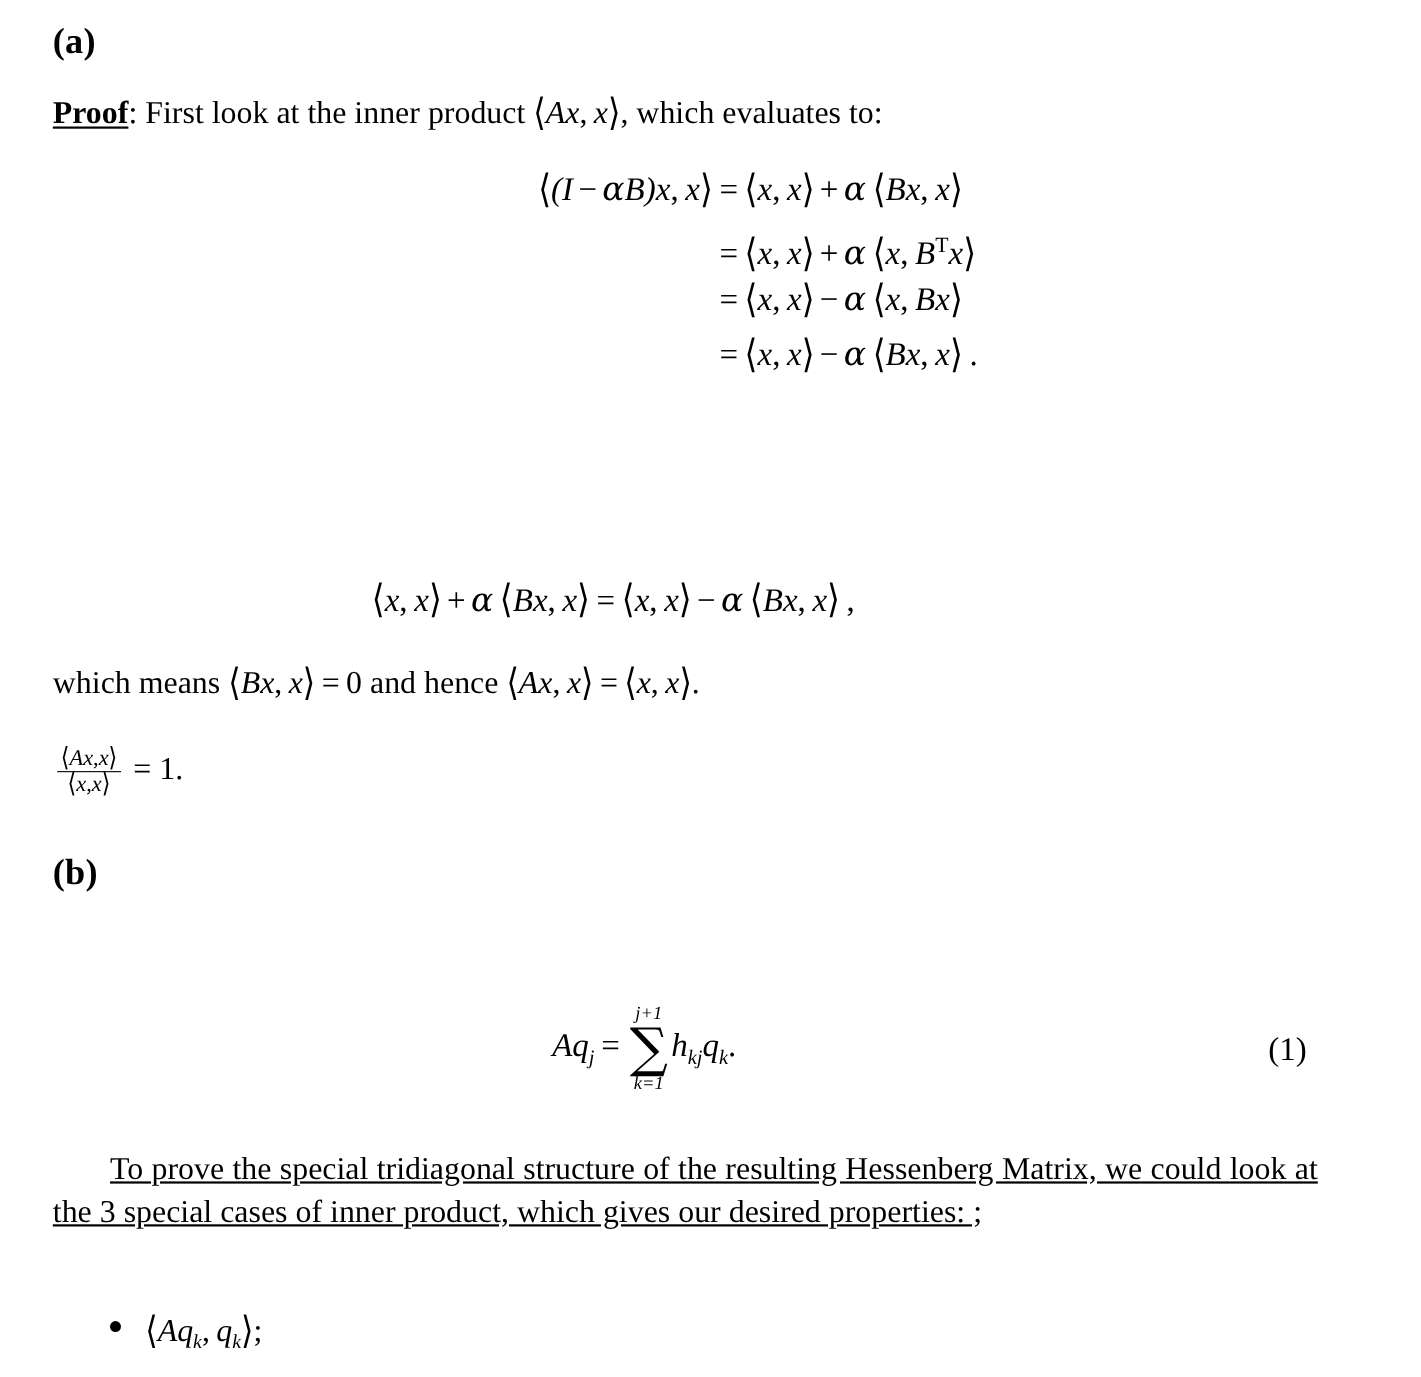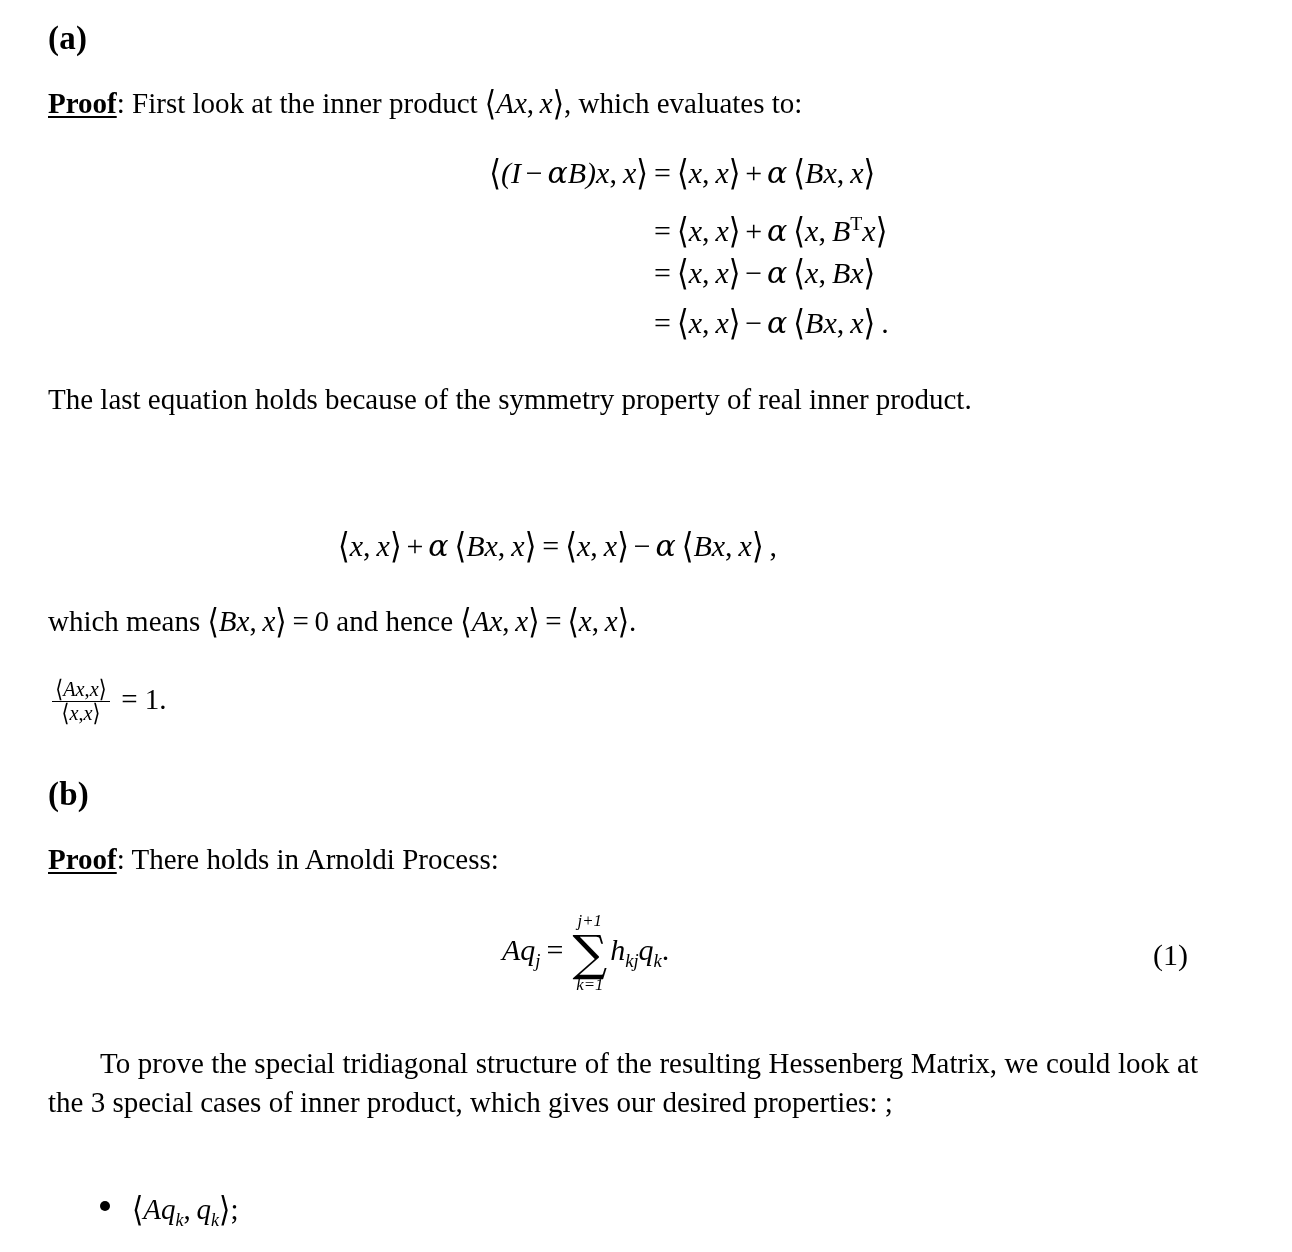--- a/index.html
+++ b/index.html
@@ -35,20 +35,21 @@
   .para {
     position: absolute;
     left: 48px;
     width: 1150px;
     font-size: 29px;
     line-height: 1.34;
   }
   .para.justify {
     text-align: justify;
     text-align-last: left;
+    text-decoration: underline;
   }
   .proof-kw {
     font-weight: bold;
     text-decoration: underline;
     text-underline-offset: 3px;
   }
 
   
   .m {
     font-family: "Liberation Serif", "DejaVu Serif", serif;
@@ -170,43 +171,39 @@
 
     <div class="eqline">
       <span class="lhs"></span><span class="rhs m"><span class="opn">=</span><span class="ang">⟨</span><span class="m">x</span><span class="comma">, </span><span class="m">x</span><span class="ang">⟩</span><span class="op">−</span><span class="alpha">α</span> <span class="ang">⟨</span><span class="m">x</span><span class="comma">, </span><span class="m">B</span><span class="m">x</span><span class="ang">⟩</span></span>
     </div>
 
     <div class="eqline">
       <span class="lhs"></span><span class="rhs m"><span class="opn">=</span><span class="ang">⟨</span><span class="m">x</span><span class="comma">, </span><span class="m">x</span><span class="ang">⟩</span><span class="op">−</span><span class="alpha">α</span> <span class="ang">⟨</span><span class="m">B</span><span class="m">x</span><span class="comma">, </span><span class="m">x</span><span class="ang">⟩</span><span class="mup"> .</span></span>
     </div>
   </div>
 
-  <div class="para" style="top:380px;">The last equation holds because of the symmetry property of real inner product.</div>
 
 
   <div class="eq-center" style="left:338px; top:528px;">
     <span class="m"><span class="ang">⟨</span><span class="m">x</span><span class="comma">, </span><span class="m">x</span><span class="ang">⟩</span><span class="op">+</span><span class="alpha">α</span> <span class="ang">⟨</span><span class="m">B</span><span class="m">x</span><span class="comma">, </span><span class="m">x</span><span class="ang">⟩</span><span class="opn">=</span><span class="ang">⟨</span><span class="m">x</span><span class="comma">, </span><span class="m">x</span><span class="ang">⟩</span><span class="op">−</span><span class="alpha">α</span> <span class="ang">⟨</span><span class="m">B</span><span class="m">x</span><span class="comma">, </span><span class="m">x</span><span class="ang">⟩</span><span class="mup"> ,</span></span>
   </div>
 
   <div class="para" style="top:602px;">
     which means <span class="m"><span class="ang">⟨</span><span class="m">B</span><span class="m">x</span><span class="comma">, </span><span class="m">x</span><span class="ang">⟩</span><span class="opn">=</span><span class="mup">0</span></span> and hence <span class="m"><span class="ang">⟨</span><span class="m">A</span><span class="m">x</span><span class="comma">, </span><span class="m">x</span><span class="ang">⟩</span><span class="opn">=</span><span class="ang">⟨</span><span class="m">x</span><span class="comma">, </span><span class="m">x</span><span class="ang">⟩</span></span>.
   </div>
 
   <div class="para" style="top:678px;">
     <span class="frac m">
       <span class="num"><span class="ang">⟨</span><span class="m">A</span><span class="m">x</span><span class="comma">,</span><span class="m">x</span><span class="ang">⟩</span></span>
       <span class="den"><span class="ang">⟨</span><span class="m">x</span><span class="comma">,</span><span class="m">x</span><span class="ang">⟩</span></span>
     </span><span class="mup"> = 1.</span>
   </div>
 
   <div class="section-label" style="top:778px;">(b)</div>
 
-  <div class="para" style="top:840px;">
-    <span class="proof-kw">Proof</span><span>: There holds in Arnoldi Process:</span>
-  </div>
 
   <div class="eq-center" style="left:502px; top:912px;">
     <span class="m"><span class="m">A</span><span class="m">q</span><sub>j</sub></span><span class="opn m">=</span><span class="sumwrap">
       <span class="lim">j+1</span>
       <span class="bigsum">∑</span>
       <span class="lim">k=1</span>
     </span><span class="m"><span class="m">h</span><sub>kj</sub><span class="m">q</span><sub>k</sub><span class="mup">.</span></span>
   </div>
 
   <div class="eqnum" style="left:1153px; top:938px;">(1)</div>

